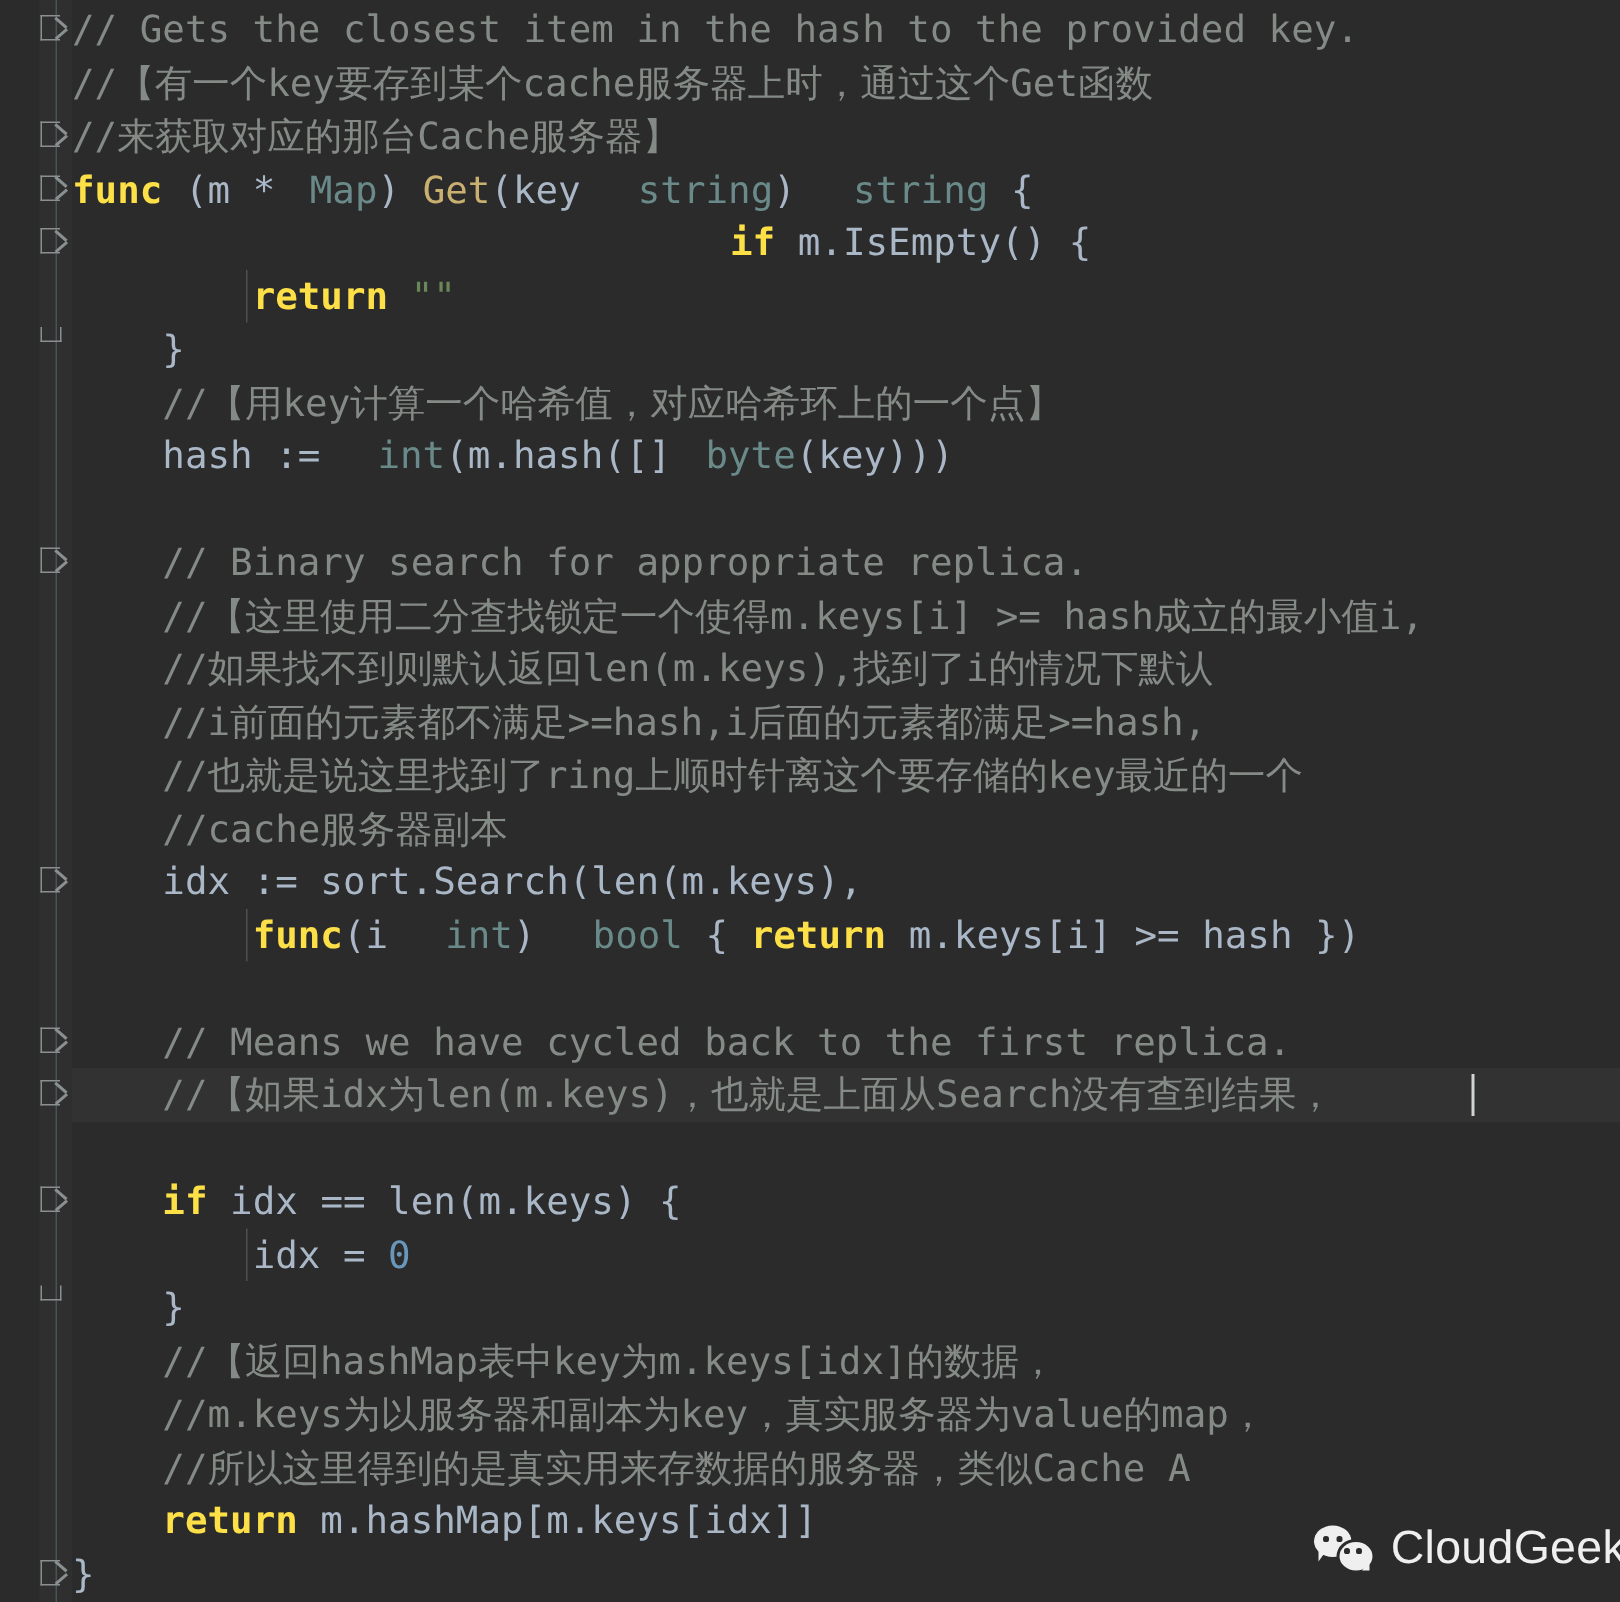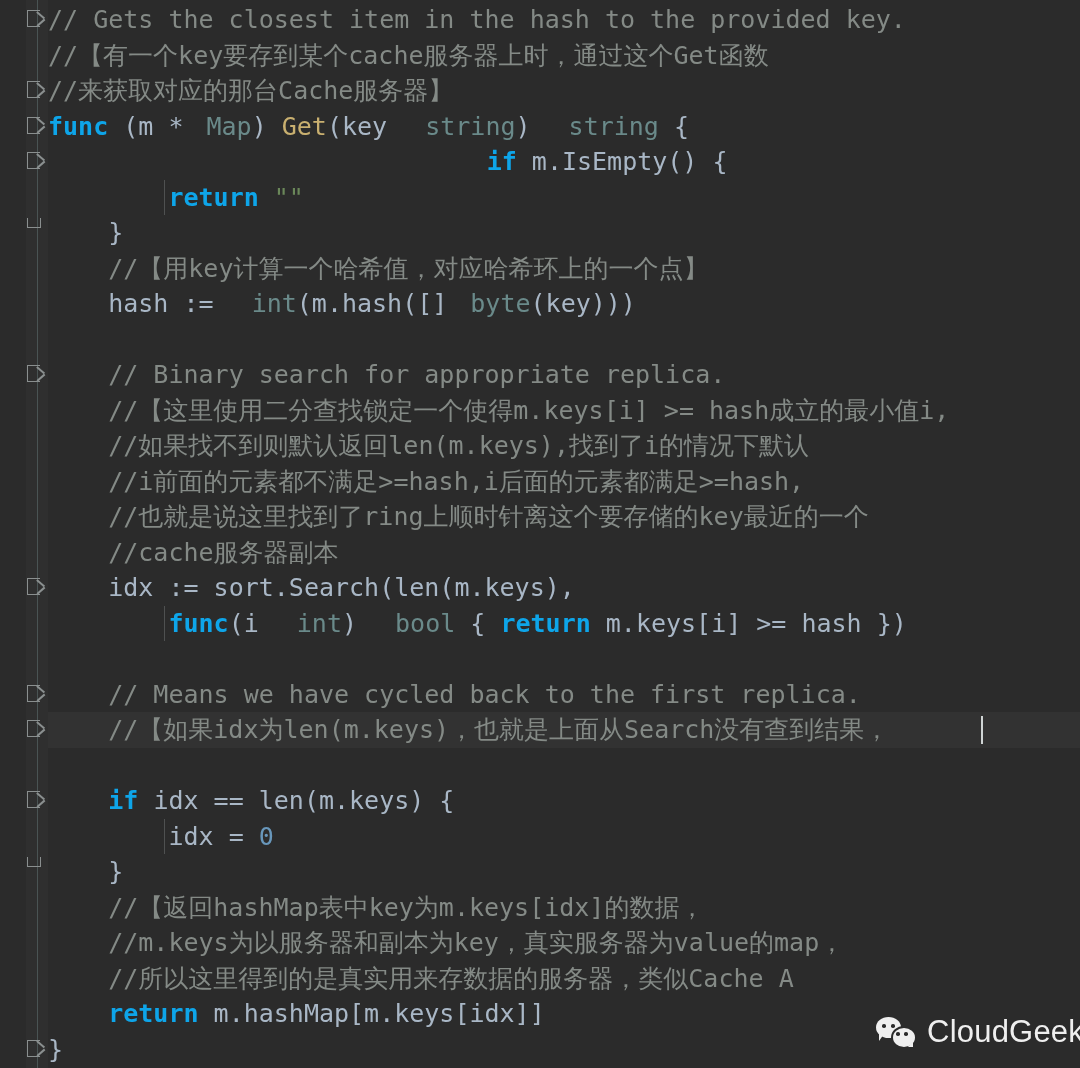--- a/index.html
+++ b/index.html
@@ -111,21 +111,21 @@
   .line .txt {
     display: inline-block;
     padding-left: 22px;
   }
   .line.cur {
     background: #323232;
   }
 
   
   .cmt  { color: #848a86; }
-  .kw   { color: #0ea5e9; font-weight: bold; }
+  .kw   { color: #fde047; font-weight: bold; }
   .fn   { color: #c9b070; }
   .typ  { color: #6a8a8a; padding-left: 23px; }
   .str  { color: #6a8759; }
   .num  { color: #6897bb; }
   .pln  { color: #a9b7c6; }
 
   
   .guide {
     position: absolute;
     width: 1px;

